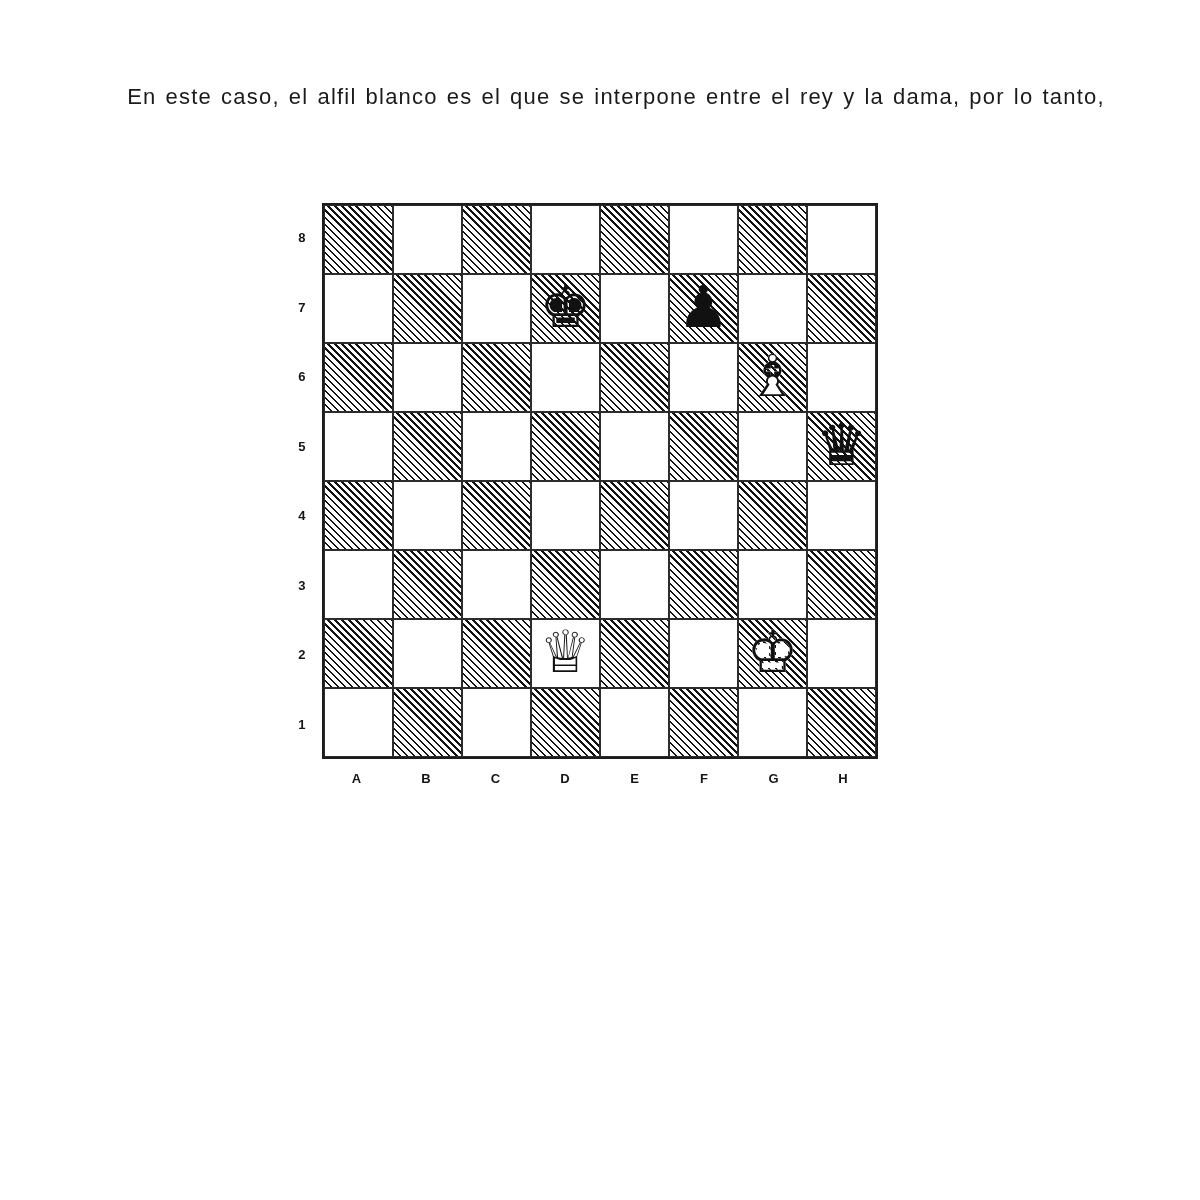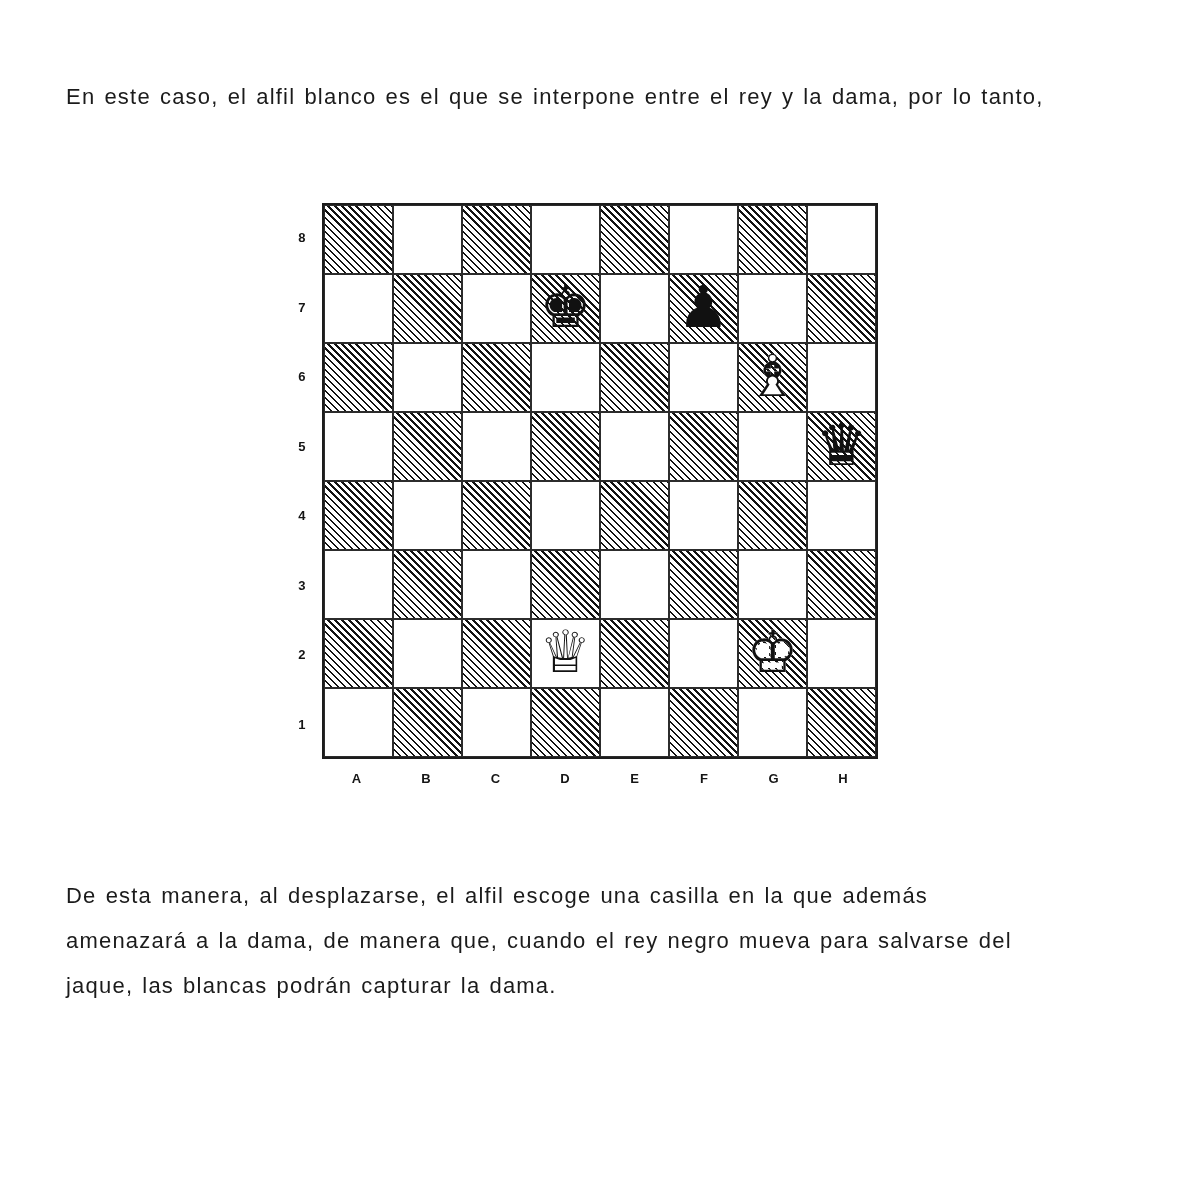--- a/index.html
+++ b/index.html
@@ -11,20 +11,21 @@
     font-family:"Liberation Sans","DejaVu Sans",sans-serif;
     color:#1a1a1a;
   }
   .para{
     position:absolute;
     font-size:22px;
     line-height:45px;
     letter-spacing:0.055em;
     word-spacing:0.08em;
     color:#1b1b1b;
+    text-align:center;
   }
   .para .line{display:block;white-space:nowrap;}
   .para-top{left:66px;top:52px;width:1100px;}
   .para-bottom{left:66px;top:851px;width:1110px;}
 
   .board{
     position:absolute;
     left:322px;top:203px;
     width:556px;height:556px;
     box-sizing:border-box;
@@ -200,19 +201,14 @@
       <div class="file-label">A</div>
       <div class="file-label">B</div>
       <div class="file-label">C</div>
       <div class="file-label">D</div>
       <div class="file-label">E</div>
       <div class="file-label">F</div>
       <div class="file-label">G</div>
       <div class="file-label">H</div>
     </div>
 
-  <p class="para para-bottom">
-      <span class="line">De esta manera, al desplazarse, el alfil escoge una casilla en la que además</span>
-      <span class="line">amenazará a la dama, de manera que, cuando el rey negro mueva para salvarse del</span>
-      <span class="line">jaque, las blancas podrán capturar la dama.</span>
-    </p>
 
 </div>
 
 </body></html>

